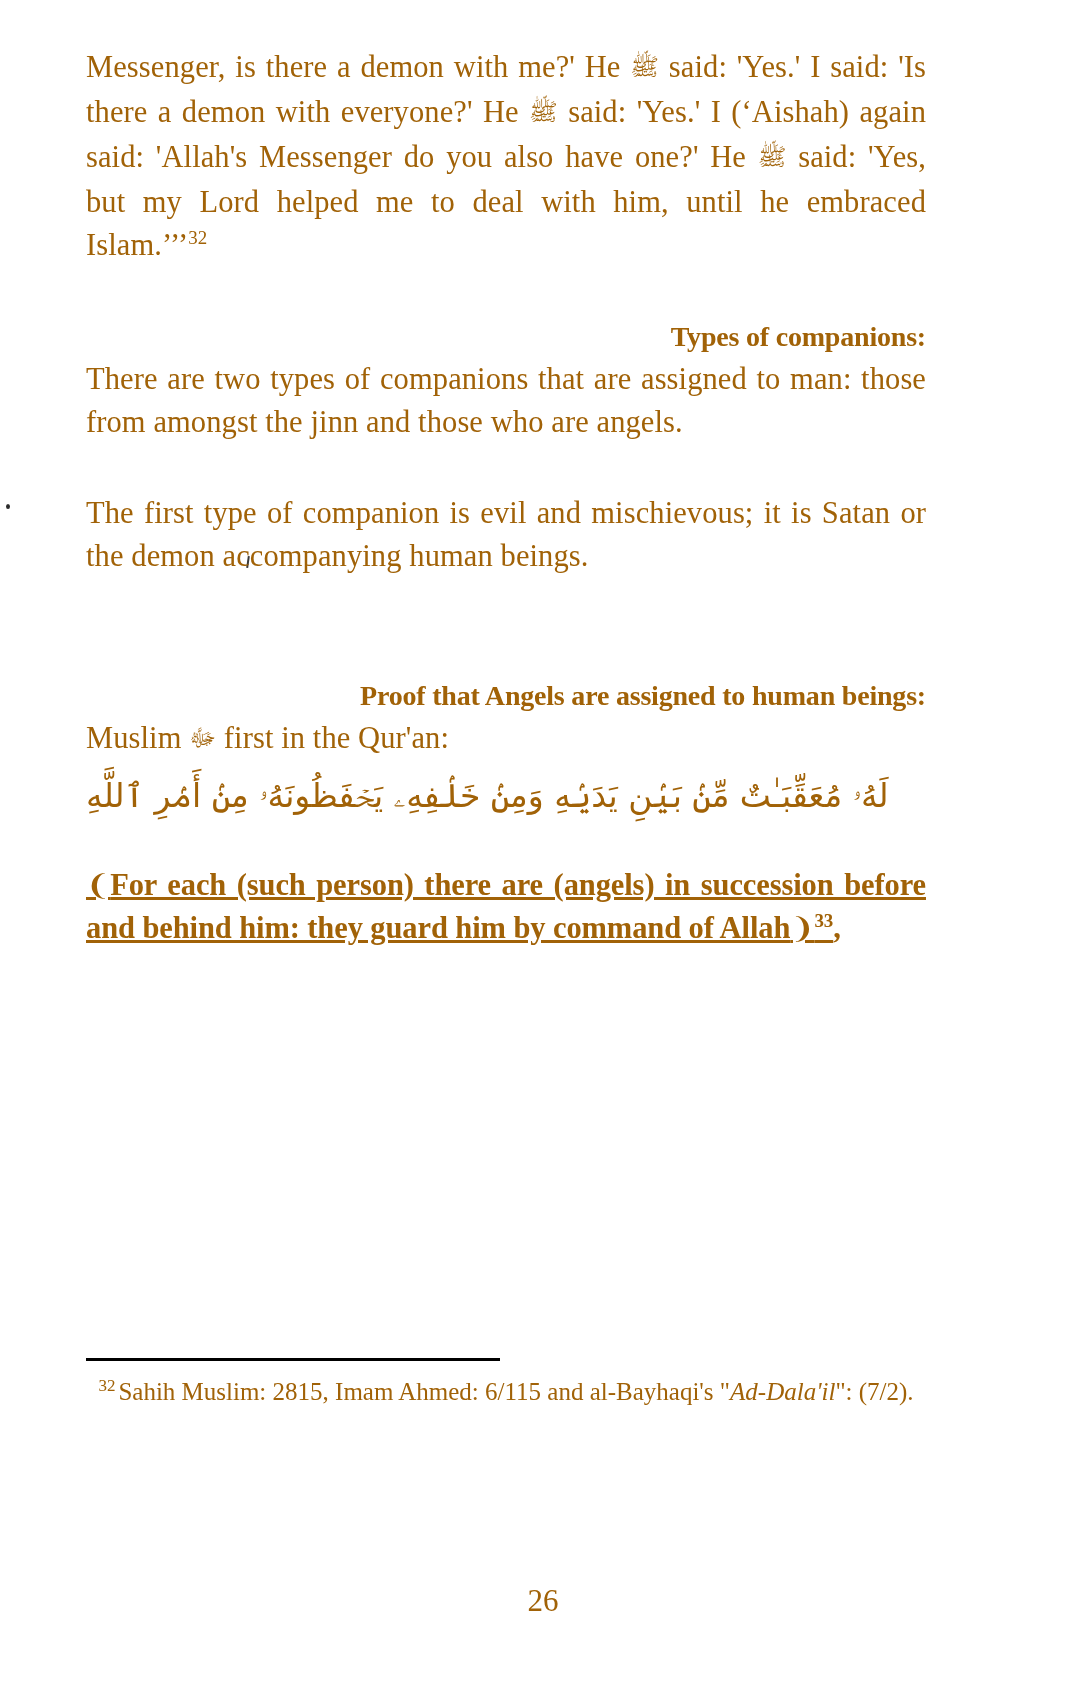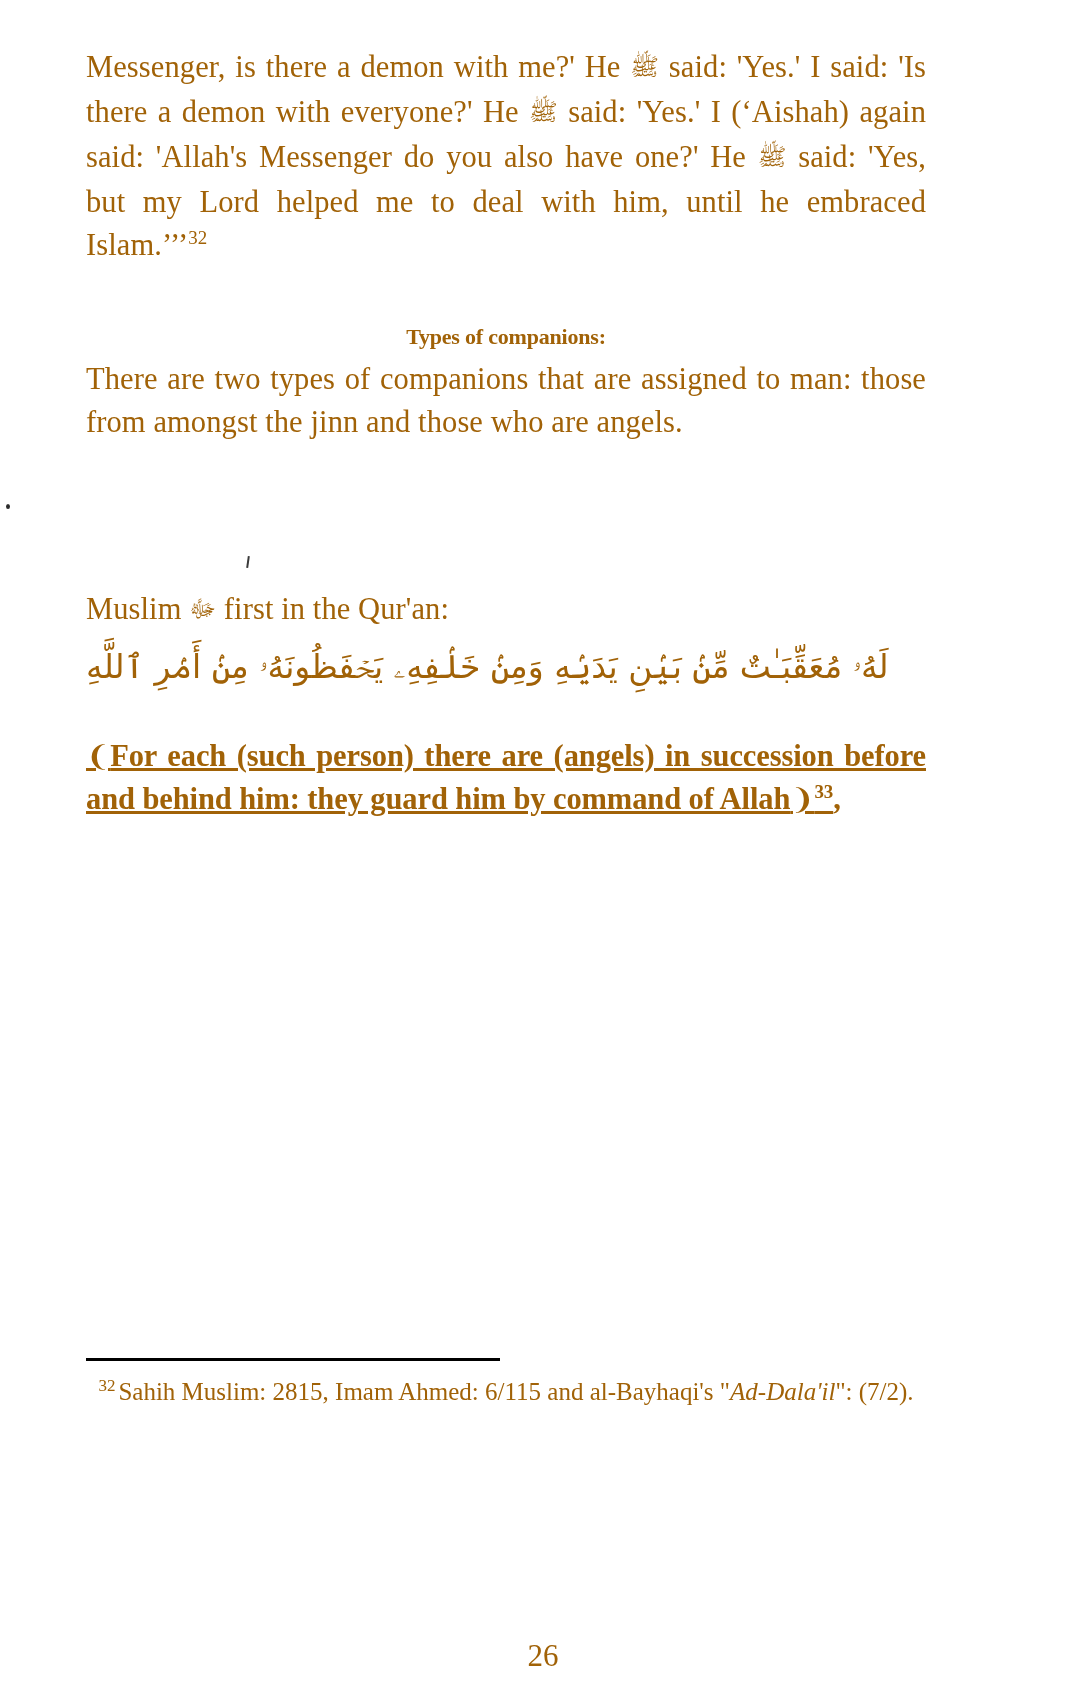--- a/index.html
+++ b/index.html
@@ -29,25 +29,25 @@
     font-size: 30.5px;
     line-height: 43px;
     text-align: justify;
     margin: 0;
     letter-spacing: 0.1px;
   }
   .gap-lg { height: 48px; }
   .gap-md { height: 40px; }
   .gap-sm { height: 6px; }
   h2.heading {
-    font-size: 22px;
+    font-size: 28px;
     line-height: 43px;
     font-weight: bold;
     margin: 0;
-    text-align: center;
+    text-align: right;
     letter-spacing: -0.2px;
     font-family: Liberation Serif, serif;
   }
   sup.fn {
     font-size: 0.62em;
     vertical-align: super;
     line-height: 0;
   }
   .salawat {
     font-family: "DejaVu Sans", sans-serif;
@@ -104,21 +104,21 @@
   .footnotes sup {
     font-size: 0.68em;
     vertical-align: super;
     line-height: 0;
     margin-right: 3px;
   }
   .it { font-style: italic; }
   .page-number {
     position: absolute;
     left: 0;
-    top: 1638px;
+    top: 1583px;
     width: 1086px;
     text-align: center;
     font-size: 31px;
   }
   .speck {
     position: absolute;
     left: 6px;
     top: 504px;
     width: 4px;
     height: 5px;
@@ -150,26 +150,28 @@
     <p class="body"><span>Messenger, is there a demon with me?' He </span><span class="salawat">ﷺ</span><span> said: 'Yes.' I said: 'Is there a demon with everyone?' He </span><span class="salawat">ﷺ</span><span> said: 'Yes.' I (‘Aishah) again said: 'Allah's Messenger do you also have one?' He </span><span class="salawat">ﷺ</span><span> said: 'Yes, but my Lord helped me to deal with him, until he embraced Islam.’’’</span><sup class="fn">32</sup></p>
 
     <div class="gap-lg"></div>
 
     <h2 class="heading">Types of companions:</h2>
 
     <p class="body">There are two types of companions that are assigned to man: those from amongst the jinn and those who are angels.</p>
 
     <div class="gap-lg"></div>
 
+    <p class="body">The first type of companion is evil and mischievous; it is Satan or the demon accompanying human beings.</p>
 
     <div class="gap-lg"></div>
 
 
     <div class="gap-lg"></div>
 
+    <h2 class="heading">Proof that Angels are assigned to human beings:</h2>
 
     <p class="body"><span>Muslim </span><span class="salawat">ﷻ</span><span> first in the Qur'an:</span></p>
 
     <div class="gap-sm"></div>
 
     <p class="arabic-line">لَهُۥ مُعَقِّبَـٰتٌ مِّنۢ بَيۢنِ يَدَيۢهِ وَمِنۢ خَلۢفِهِۦ يَحۡفَظُونَهُۥ مِنۢ أَمۢرِ ٱللَّهِ</p>
 
     <div class="gap-md"></div>
 
     <p class="translation"><span class="brk">❨</span><span>For each (such person) there are (angels) in succession before and behind him: they guard him by command of Allah</span><span class="brk">❩</span><sup class="fn">33</sup><span>,</span></p>

